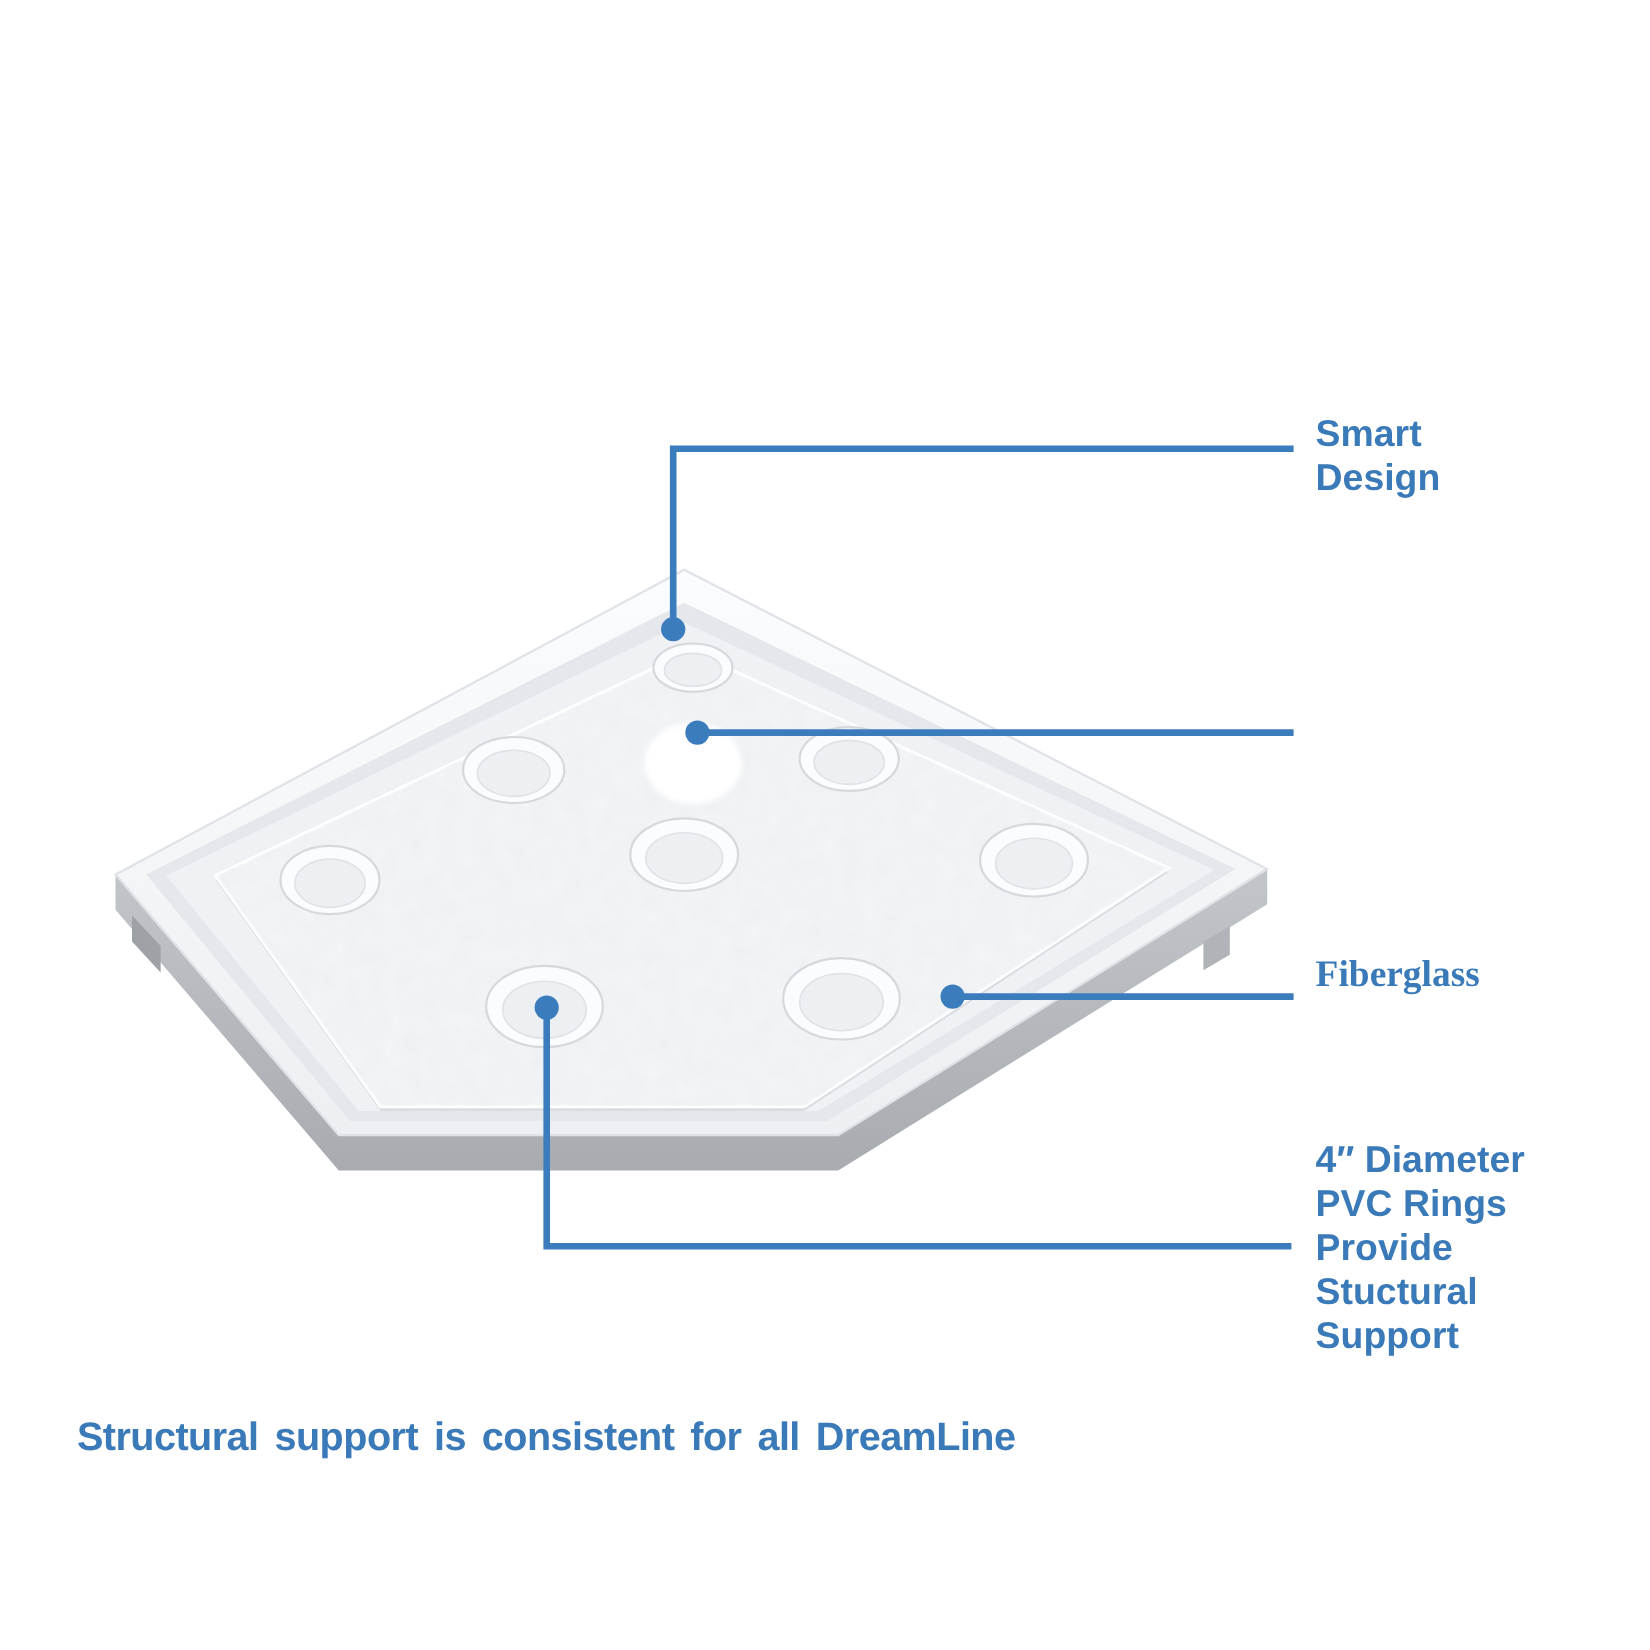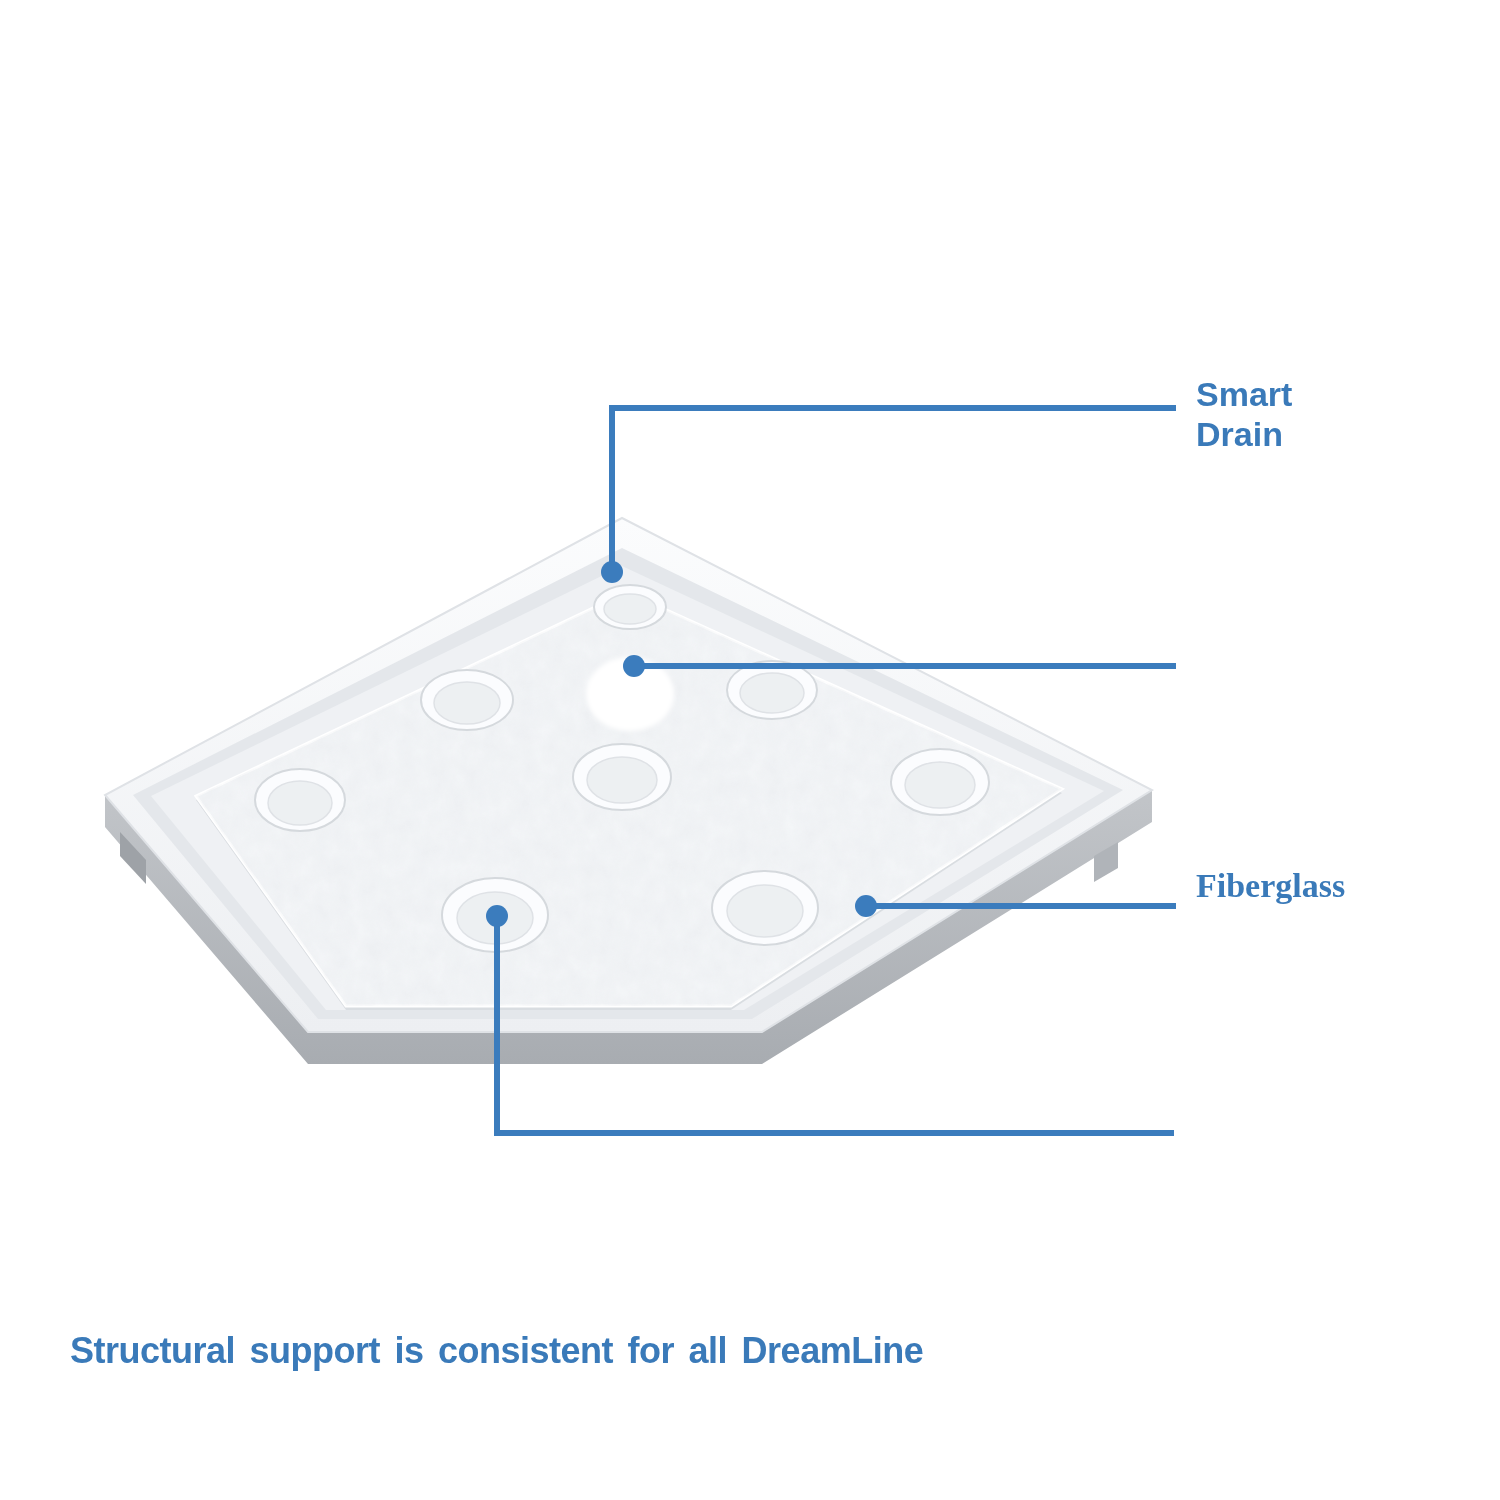--- a/index.html
+++ b/index.html
@@ -24,21 +24,21 @@
   .callout div{white-space:nowrap;}
   #callout-smart{left:1196px;top:374px;}
   #callout-opening{left:1196px;top:556px;}
   #callout-fiber{left:1196px;top:866px;font-family:Liberation Serif, serif;}
   #callout-pvc{left:1196px;top:1034px;}
 
   
   .footer{position:absolute;left:70px;top:1282px;width:960px;color:#3a7ab9;
           font-weight:bold;font-size:36px;line-height:48px;
           letter-spacing:-0.5px;word-spacing:5px;}
-  .footer div{white-space:nowrap;margin-top:45px;}
+  .footer div{white-space:nowrap;}
 </style>
 </head>
 <body>
 
 <div class="canvas">
 
   <div class="banner">
     <h1>Base Structural Support</h1>
   </div>
 
@@ -132,26 +132,33 @@
       </g>
       <g>
         <polyline points="497,916 497,1133 1174,1133"></polyline>
         <circle cx="497" cy="916" r="11" fill="#3b7cbd" stroke="none"></circle>
       </g>
     </g>
   </svg>
 
   <div class="callout" id="callout-smart">
     <div>Smart</div>
-    <div>Drain</div>
+    <div>Design</div>
   </div>
 
 
   <div class="callout" id="callout-fiber">
     <div>Fiberglass</div>
   </div>
 
+  <div class="callout" id="callout-pvc">
+    <div>4″ Diameter</div>
+    <div>PVC Rings</div>
+    <div>Provide</div>
+    <div>Stuctural</div>
+    <div>Support</div>
+  </div>
 
   <div class="footer">
     <div>Structural support is consistent for all DreamLine</div>
   </div>
 
 </div>
 
 </body></html>

